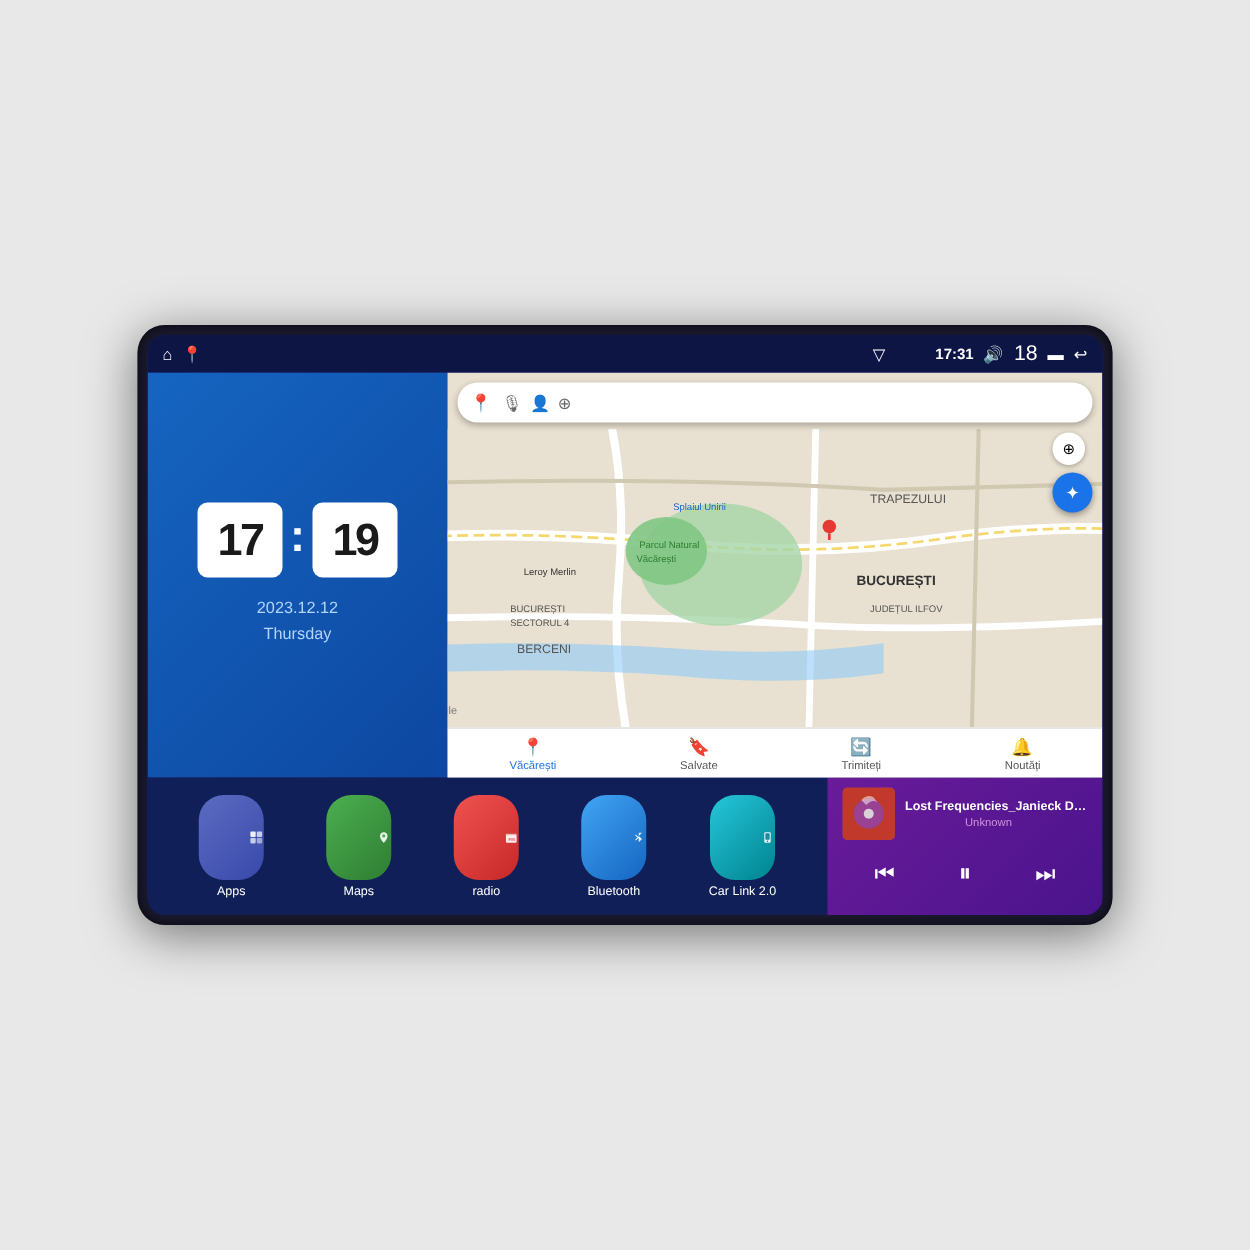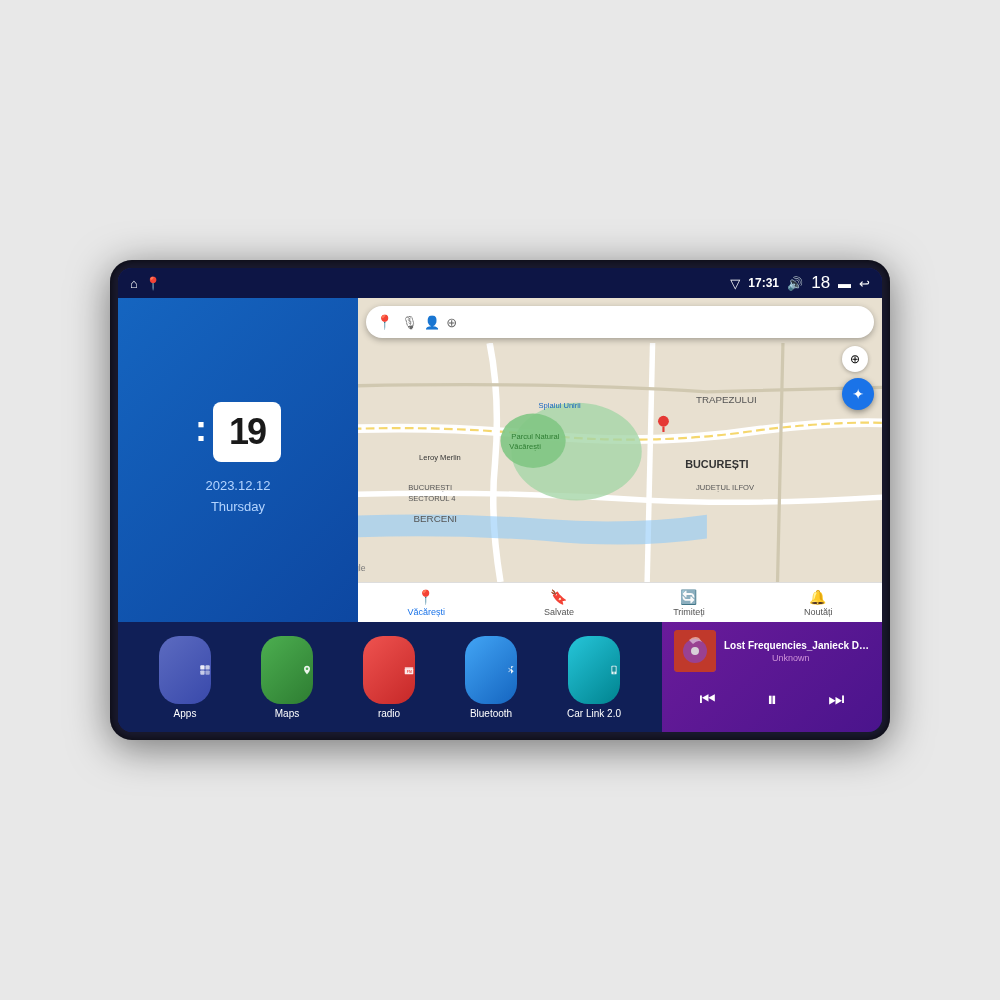--- a/index.html
+++ b/index.html
@@ -58,20 +58,21 @@
 
     .status-icon {
       color: white;
       font-size: 13px;
     }
 
     .status-time {
       color: white;
       font-size: 12px;
       font-weight: bold;
+      margin-left: 32px;
     }
 
     .status-battery {
       color: white;
       font-size: 17px;
       display: flex;
       align-items: center;
       gap: 2px;
     }
 
@@ -418,20 +419,21 @@
         <span class="status-icon">↩</span>
       </div>
     </div>
 
     <div class="main-content">
 
       <div class="top-row">
 
         <div class="clock-panel">
           <div class="clock-display">
+            <div class="clock-digit">17</div>
             <div class="clock-colon">:</div>
             <div class="clock-digit">19</div>
           </div>
           <div class="clock-date">
             <div>2023.12.12</div>
             <div>Thursday</div>
           </div>
         </div>
 
         <div class="map-panel">

